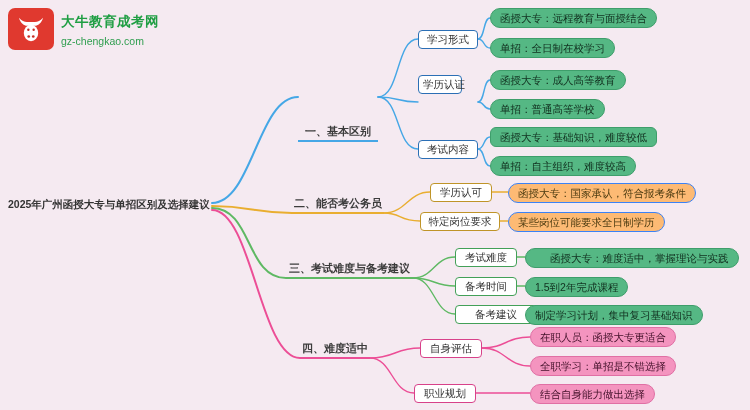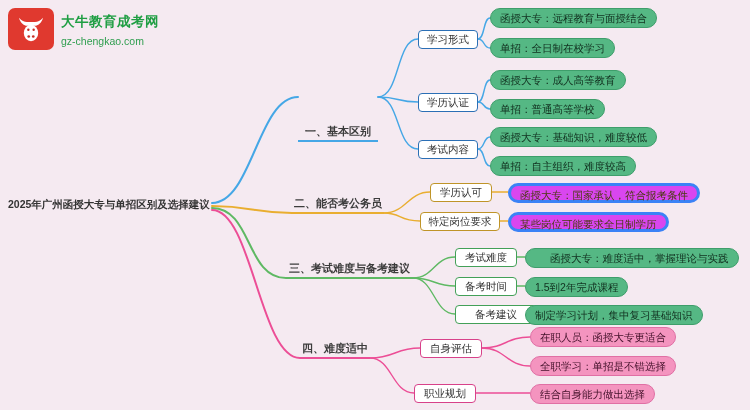--- a/index.html
+++ b/index.html
@@ -34,21 +34,21 @@
   
   .child { position:absolute; font-size:10.5px; line-height:13px; padding:2px 4px; text-align:center; background:#ffffff; border-radius:4px; color:#333; white-space:nowrap; height:19px; }
   .child.b1 { border:1px solid #2b6fb5; }
   .child.b2 { border:1px solid #bf9428; }
   .child.b3 { border:1px solid #43a058; }
   .child.b4 { border:1px solid #d8418a; }
 
   
   .leaf { position:absolute; display:inline-block; white-space:nowrap; font-size:10.5px; line-height:14px; padding:2px 9px 3px; border-radius:10px; height:20px; }
   .leaf.g { background:#55b884; border:1px solid #3e9e6b; color:#11301f; }
-  .leaf.y { background:#d946ef; border:3px solid #3b82f6; color:#4a3a10; }
+  .leaf.y { background:#fdba74; border:1px solid #3b82f6; color:#4a3a10; }
   .leaf.p { background:#f494bf; border:1px solid #e06fa4; color:#43112a; }
 </style>
 </head>
 <body>
 
 <div class="stage">
 
   <svg class="links" viewBox="0 0 750 410">
     <g class="s1">
       <path class="w2" d="M212 203 C252 203 258 97 298 97"></path>
@@ -106,28 +106,28 @@
   </div>
 
   <div class="root-label">2025年广州函授大专与单招区别及选择建议</div>
 
   <div class="branch-label b1" style="left:298px;top:80px;width:80px;">一、基本区别</div>
   <div class="branch-label b2" style="left:292px;top:196px;width:92px;">二、能否考公务员</div>
   <div class="branch-label b3" style="left:286px;top:261px;width:127px;text-align:center;">三、考试难度与备考建议</div>
   <div class="branch-label b4" style="left:300px;top:341px;width:70px;">四、难度适中</div>
 
   <div class="child b1" style="left:418px;top:30px;width:60px;">学习形式</div>
-  <div class="child b1" style="left:418px;top:93px;width:60px;">学历认证</div>
+  <div class="child b1" style="left:418px;top:75px;width:44px;">学历认证</div>
   <div class="child b1" style="left:418px;top:140px;width:60px;">考试内容</div>
 
   <div class="leaf g" style="left:490px;top:8px;">函授大专：远程教育与面授结合</div>
   <div class="leaf g" style="left:490px;top:38px;">单招：全日制在校学习</div>
   <div class="leaf g" style="left:490px;top:70px;">函授大专：成人高等教育</div>
   <div class="leaf g" style="left:490px;top:99px;">单招：普通高等学校</div>
-  <div class="leaf g" style="left:490px;top:127px;">函授大专：基础知识，难度较低</div>
+  <div class="leaf g" style="left:490px;top:127px;border-radius:6px;">函授大专：基础知识，难度较低</div>
   <div class="leaf g" style="left:490px;top:156px;">单招：自主组织，难度较高</div>
 
   <div class="child b2" style="left:430px;top:183px;width:62px;">学历认可</div>
   <div class="leaf y" style="left:508px;top:183px;">函授大专：国家承认，符合报考条件</div>
   <div class="child b2" style="left:420px;top:212px;width:80px;">特定岗位要求</div>
   <div class="leaf y" style="left:508px;top:212px;">某些岗位可能要求全日制学历</div>
 
   <div class="child b3" style="left:455px;top:248px;width:62px;">考试难度</div>
   <div class="leaf g" style="left:525px;top:248px;padding-left:24px;">函授大专：难度适中，掌握理论与实践</div>
   <div class="child b3" style="left:455px;top:277px;width:62px;">备考时间</div>

